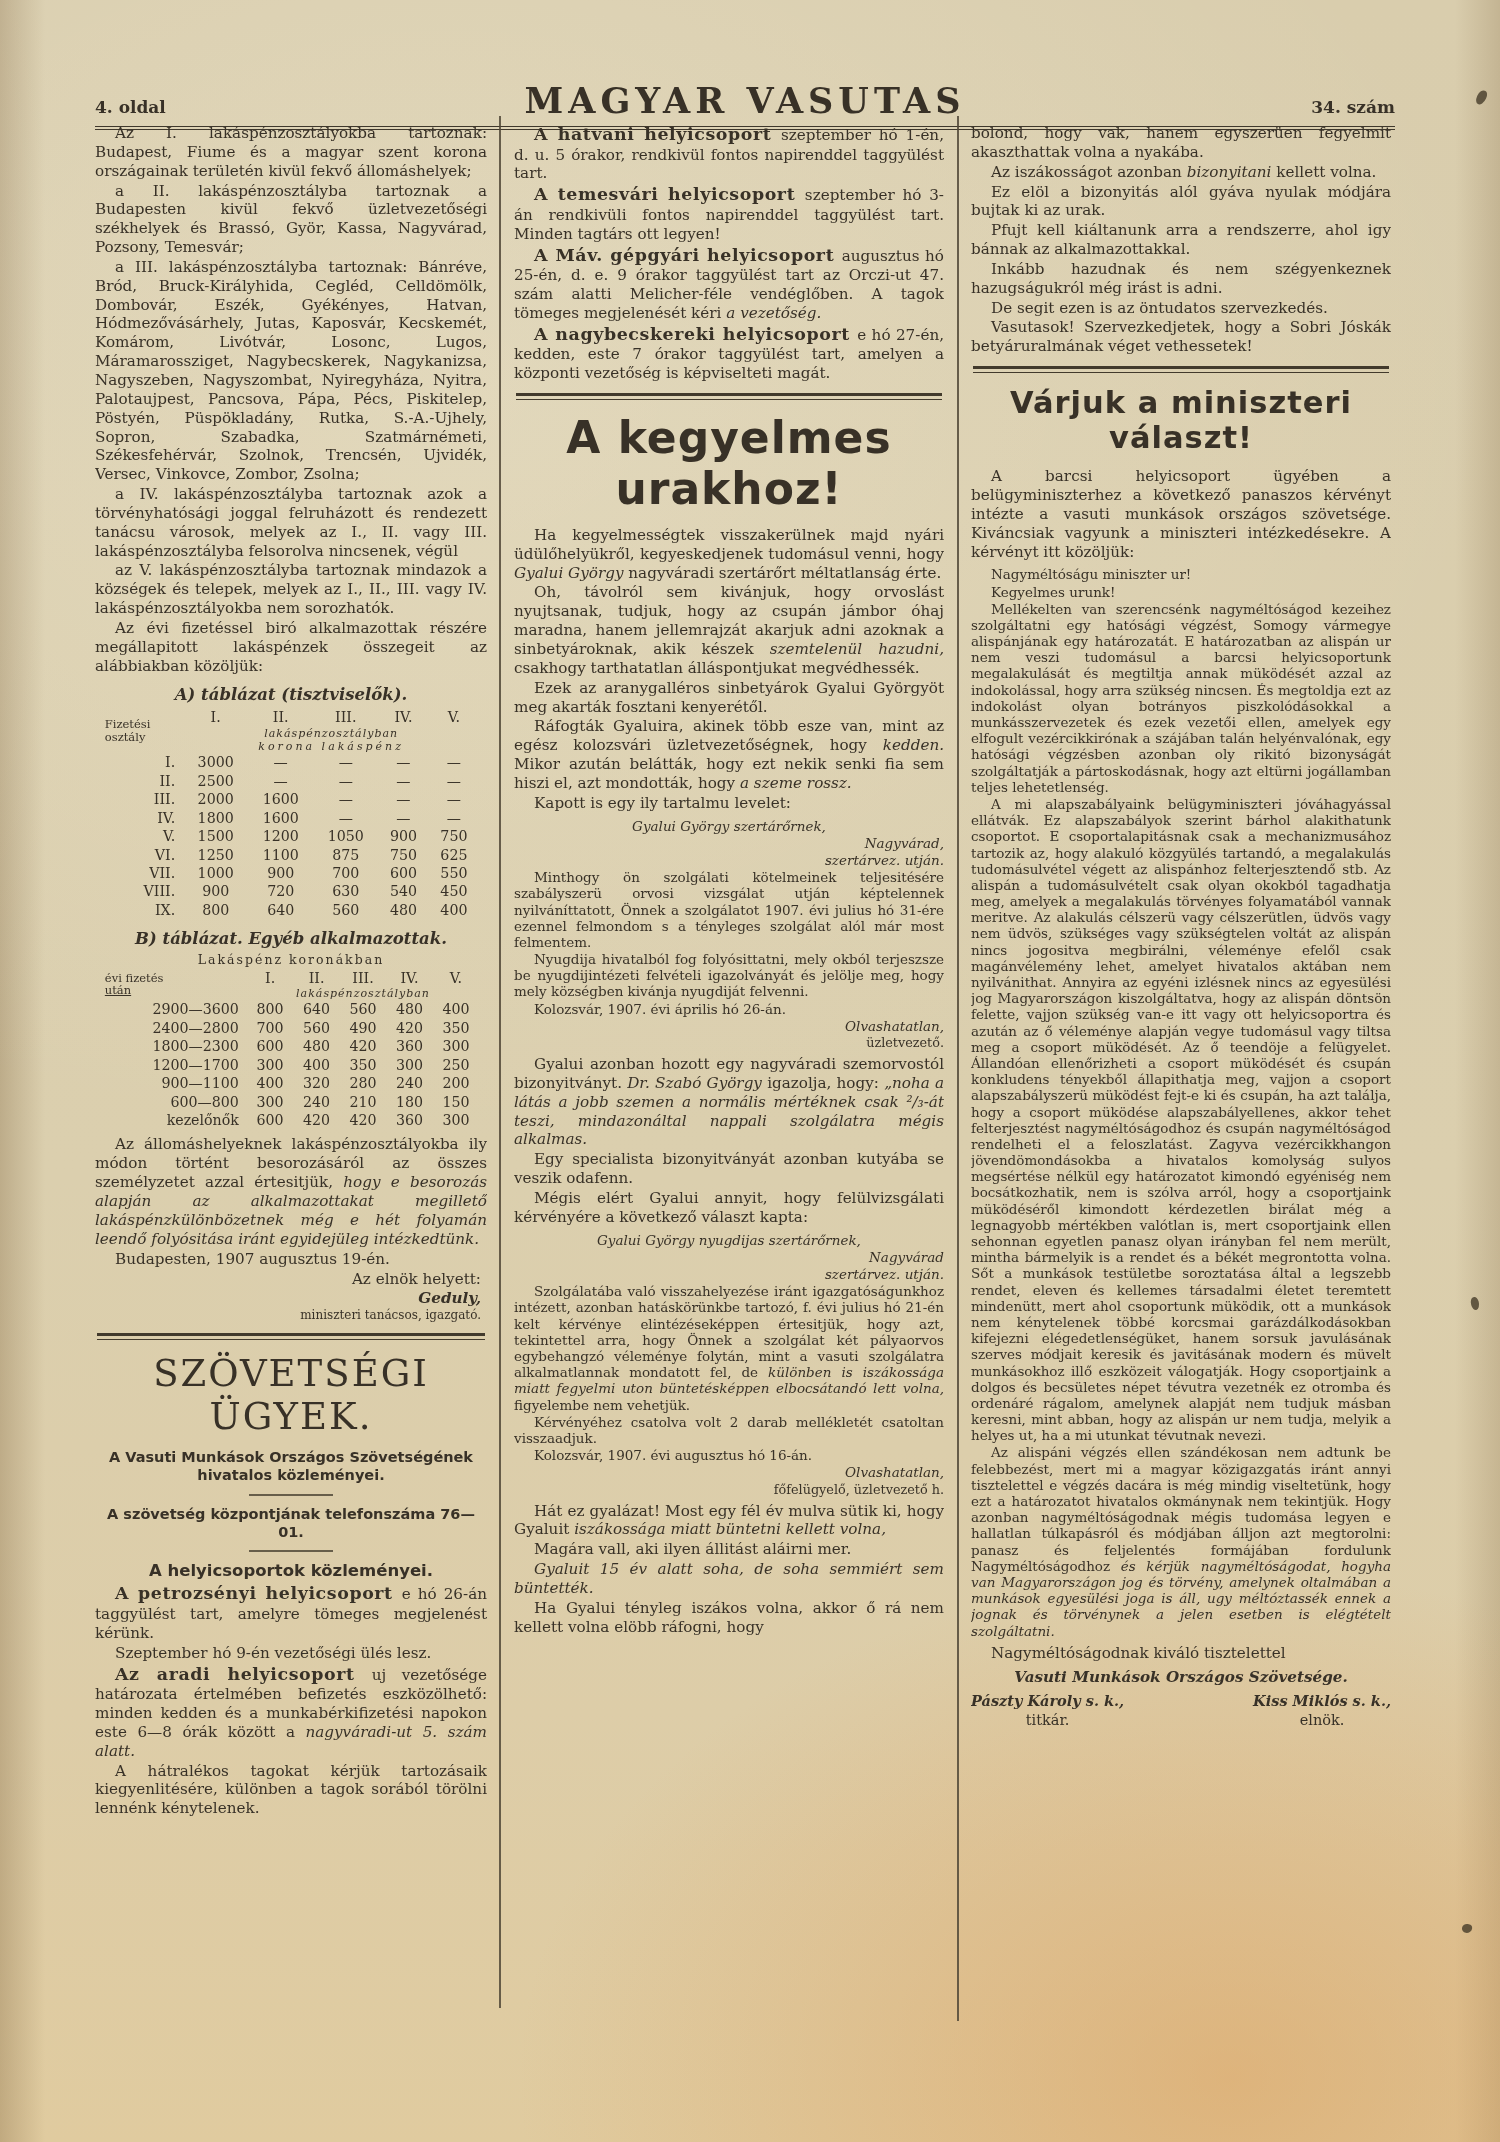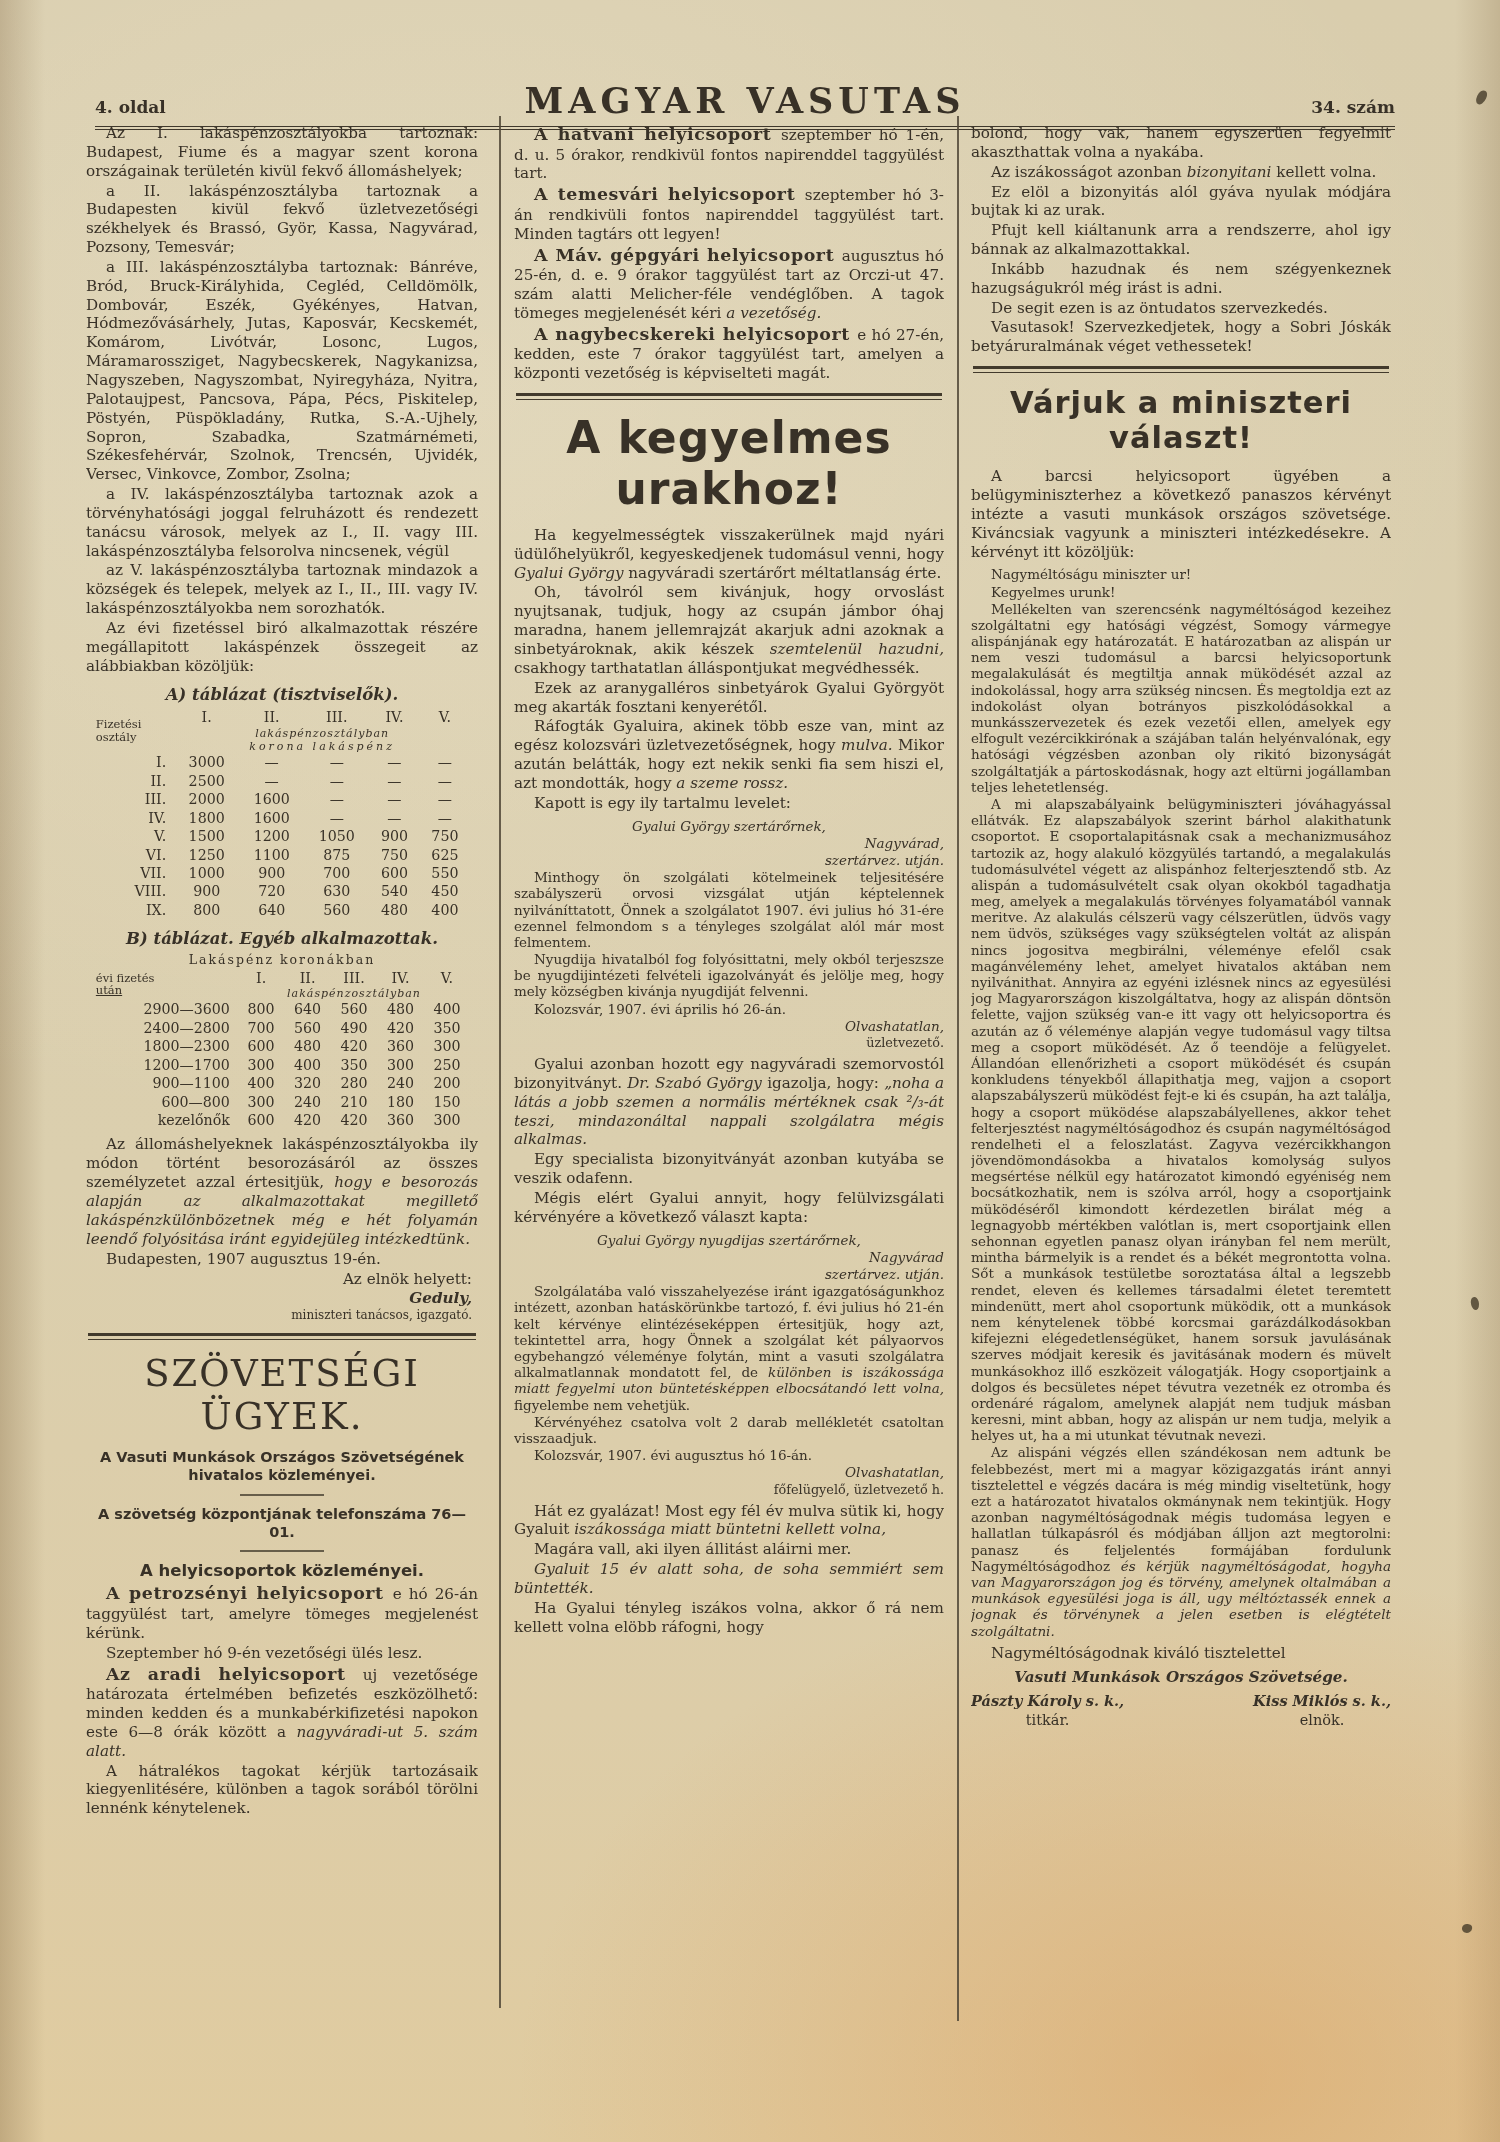--- a/index.html
+++ b/index.html
@@ -19,21 +19,21 @@
        border-bottom:4px double #3f382c;padding-bottom:5px;}
   .hdr .pageno,.hdr .issue{font-weight:bold;font-size:17px;width:170px;}
   .hdr .issue{text-align:right;}
   .hdr .title{flex:1;text-align:center;font-weight:bold;font-size:35px;letter-spacing:5px;}
   
   .vrule{position:absolute;top:116px;width:2px;background:#514837;opacity:.85;}
   .v1{left:499px;height:1892px;}
   .v2{left:957px;height:1905px;}
   
   .col{position:absolute;top:124px;height:1895px;overflow:hidden;font-size:15.2px;}
-  .col1{left:86px;width:392px;}
+  .col1{left:95px;width:392px;}
   .col2{left:514px;width:430px;}
   .col3{left:971px;width:420px;}
   .para{margin:0 0 1px 0;text-align:justify;text-indent:20px;line-height:1.24;}
   .para.noind{text-indent:0;}
   .para.ctr{text-align:center;text-indent:0;}
   .para.rgt{text-align:right;text-indent:0;}
   .para.sm{font-size:13.5px;line-height:1.2;}
   .para.xs{font-size:12.8px;line-height:1.18;}
   .para.group b{font-size:17.4px;letter-spacing:.6px;}
   .para.sp-above{margin-top:5px;}
@@ -311,21 +311,21 @@
         <p class="para group"><b>A temesvári helyicsoport </b><span>szeptember hó 3-án rendkivüli fontos napirenddel taggyülést tart. Minden tagtárs ott legyen!</span></p>
         <p class="para group"><b>A Máv. gépgyári helyicsoport </b><span>augusztus hó 25-én, d. e. 9 órakor taggyülést tart az Orczi-ut 47. szám alatti Melicher-féle vendéglőben. A tagok tömeges megjelenését kéri </span><i>a vezetőség.</i></p>
         <p class="para group"><b>A nagybecskereki helyicsoport </b><span>e hó 27-én, kedden, este 7 órakor taggyülést tart, amelyen a központi vezetőség is képviselteti magát.</span></p>
       </div>
     <div class="drule"></div>
     <h2 class="headline-sans">A kegyelmes urakhoz!</h2>
     <div>
         <p class="para"><span>Ha kegyelmességtek visszakerülnek majd nyári üdülőhelyükről, kegyeskedjenek tudomásul venni, hogy </span><i>Gyalui György</i><span> nagyváradi szertárőrt méltatlanság érte.</span></p>
         <p class="para"><span>Oh, távolról sem kivánjuk, hogy orvoslást nyujtsanak, tudjuk, hogy az csupán jámbor óhaj maradna, hanem jellemrajzát akarjuk adni azoknak a sinbetyároknak, akik készek </span><i>szemtelenül hazudni,</i><span> csakhogy tarthatatlan álláspontjukat megvédhessék.</span></p>
         <p class="para"><span>Ezek az aranygalléros sinbetyárok Gyalui Györgyöt meg akarták fosztani kenyerétől.</span></p>
-        <p class="para"><span>Ráfogták Gyaluira, akinek több esze van, mint az egész kolozsvári üzletvezetőségnek, hogy </span><i>mulva.</i><span> Mikor azután belátták, hogy ezt nekik senki fia sem hiszi el, azt mondották, hogy </span><i>a szeme rossz.</i></p>
+        <p class="para"><span>Ráfogták Gyaluira, akinek több esze van, mint az egész kolozsvári üzletvezetőségnek, hogy </span><i>kedden.</i><span> Mikor azután belátták, hogy ezt nekik senki fia sem hiszi el, azt mondották, hogy </span><i>a szeme rossz.</i></p>
         <p class="para"><span>Kapott is egy ily tartalmu levelet:</span></p>
         <p class="para ctr sm sp-above"><i>Gyalui György szertárőrnek,</i></p>
         <p class="para rgt sm"><i>Nagyvárad,</i></p>
         <p class="para rgt sm"><i>szertárvez. utján.</i></p>
         <p class="para sm"><span>Minthogy ön szolgálati kötelmeinek teljesitésére szabályszerü orvosi vizsgálat utján képtelennek nyilváníttatott, Önnek a szolgálatot 1907. évi julius hó 31-ére ezennel felmondom s a tényleges szolgálat alól már most felmentem.</span></p>
         <p class="para sm"><span>Nyugdija hivatalból fog folyósittatni, mely okból terjeszsze be nyugdijintézeti felvételi igazolványát és jelölje meg, hogy mely községben kivánja nyugdiját felvenni.</span></p>
         <p class="para sm"><span>Kolozsvár, 1907. évi április hó 26-án.</span></p>
         <p class="para rgt sm"><i>Olvashatatlan,</i></p>
         <p class="para rgt xs"><span>üzletvezető.</span></p>
         <p class="para sp-above"><span>Gyalui azonban hozott egy nagyváradi szemorvostól bizonyitványt. </span><i>Dr. Szabó György</i><span> igazolja, hogy: </span><i>„noha a látás a jobb szemen a normális mértéknek csak ²/₃-át teszi, mindazonáltal nappali szolgálatra mégis alkalmas.</i></p>

